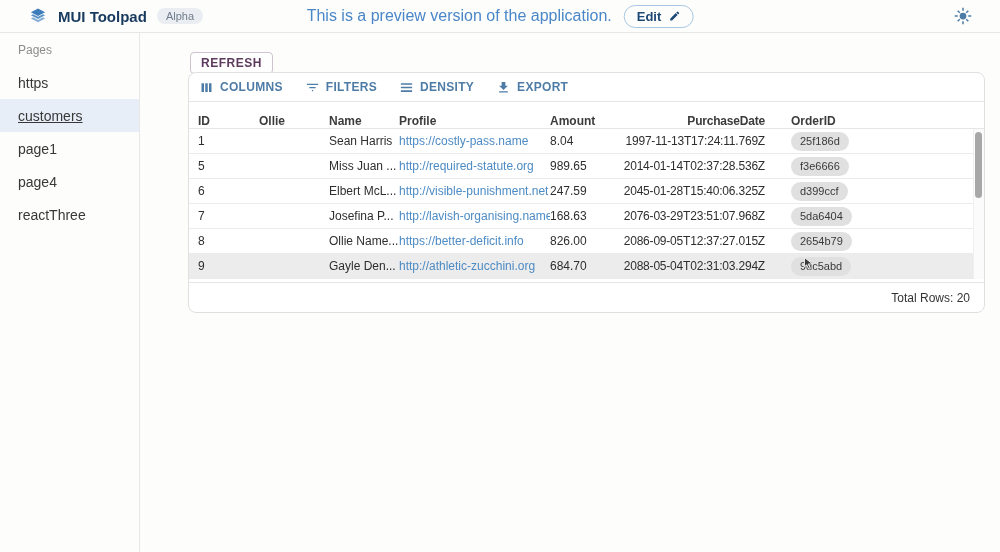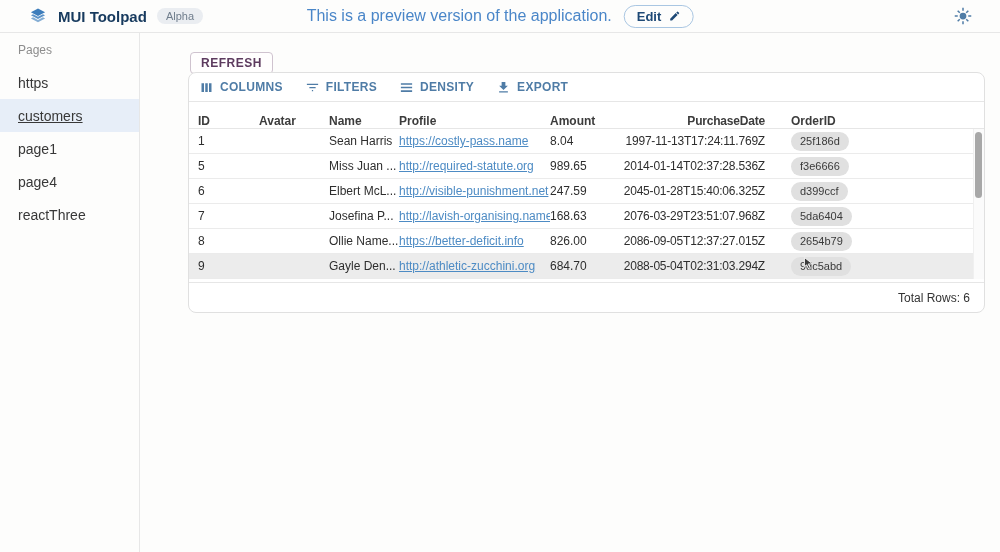--- a/index.html
+++ b/index.html
@@ -88,21 +88,21 @@
   .grid-body { position:relative; height:150px; min-height:150px; }
   .grid-row {
     height:25px; display:flex; align-items:center;
     border-bottom:1px solid #ebebeb; font-size:12px; color:#2e2e2e; cursor:pointer;
   }
   .grid-row.hovered { background:#ececec; }
   .avatar-img {
     width:18px; height:18px; border-radius:2px;
     background:linear-gradient(140deg,#55514c 0%,#2e2c2a 55%,#70625a 100%);
   }
-  .link { color:var(--link-blue,#4d8bc4); text-decoration:underline; cursor:pointer; }
+  .link { color:var(--link-blue,#4d8bc4); cursor:pointer; }
   .chip {
     display:inline-block; background:var(--chip-bg,#e0e0e0); border-radius:10px;
     padding:4px 9px; font-size:11px; color:#3a3a3a; line-height:1;
   }
   .scroll-track {
     position:absolute; top:0; right:0; width:11px; height:150px;
     background:#fbfbfb; border-left:1px solid #f0f0f0;
   }
   .scroll-thumb {
     position:absolute; top:3px; right:2px; width:7px; height:66px;
@@ -198,21 +198,21 @@
         <button class="gt-btn">
           <svg viewBox="0 0 24 24">
               <path d="M19 9h-4V3H9v6H5l7 7 7-7zM5 18v2h14v-2H5z"></path>
             </svg>
           <span>EXPORT</span>
         </button>
       </div>
 
       <div class="grid-header">
         <span class="c-id">ID</span>
-        <span class="c-avatar">Avatar</span>
+        <span class="c-avatar">Ollie</span>
         <span class="c-name">Name</span>
         <span class="c-profile">Profile</span>
         <span class="c-amount">Amount</span>
         <span class="c-date">PurchaseDate</span>
         <span class="c-order">OrderID</span>
       </div>
 
       <div class="grid-body">
         <div class="grid-row">
     <span class="c-id">1</span>
@@ -269,21 +269,21 @@
     <span class="c-order"><span class="chip">9dc5abd</span></span>
   </div>
           <div class="scroll-track">
           <div class="scroll-thumb"></div>
         </div>
       </div>
 
       <div class="filler"></div>
 
       <div class="grid-footer">
-        <span>Total Rows: 6</span>
+        <span>Total Rows: 20</span>
       </div>
 
     </section>
   </main>
 
   <svg class="mouse-cursor" viewBox="0 0 24 24">
     <path d="M5.5 2.5 18 12.3l-6.6.7 3.7 6.8-2.6 1.3-3.5-6.9-3.5 3z" fill="#3a3a3a" stroke="#ffffff" stroke-width="1.4"></path>
   </svg>
 
 </div>

